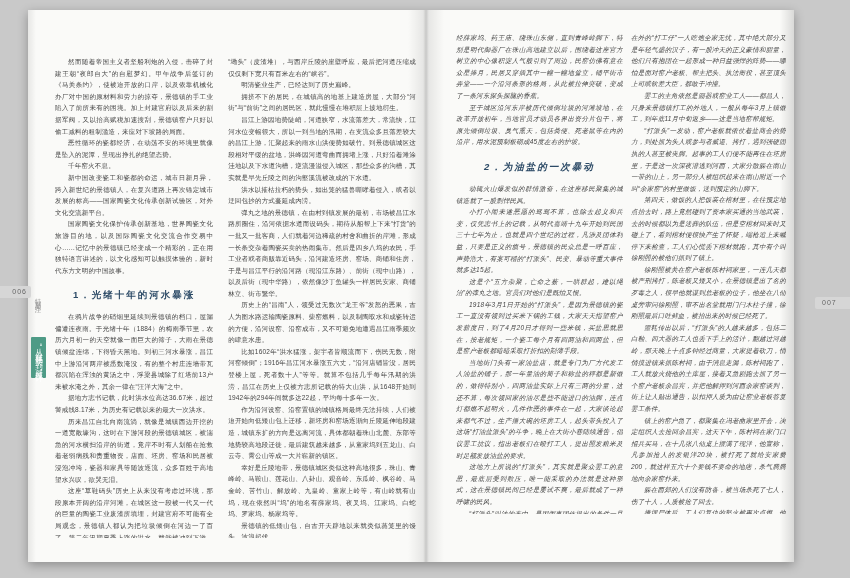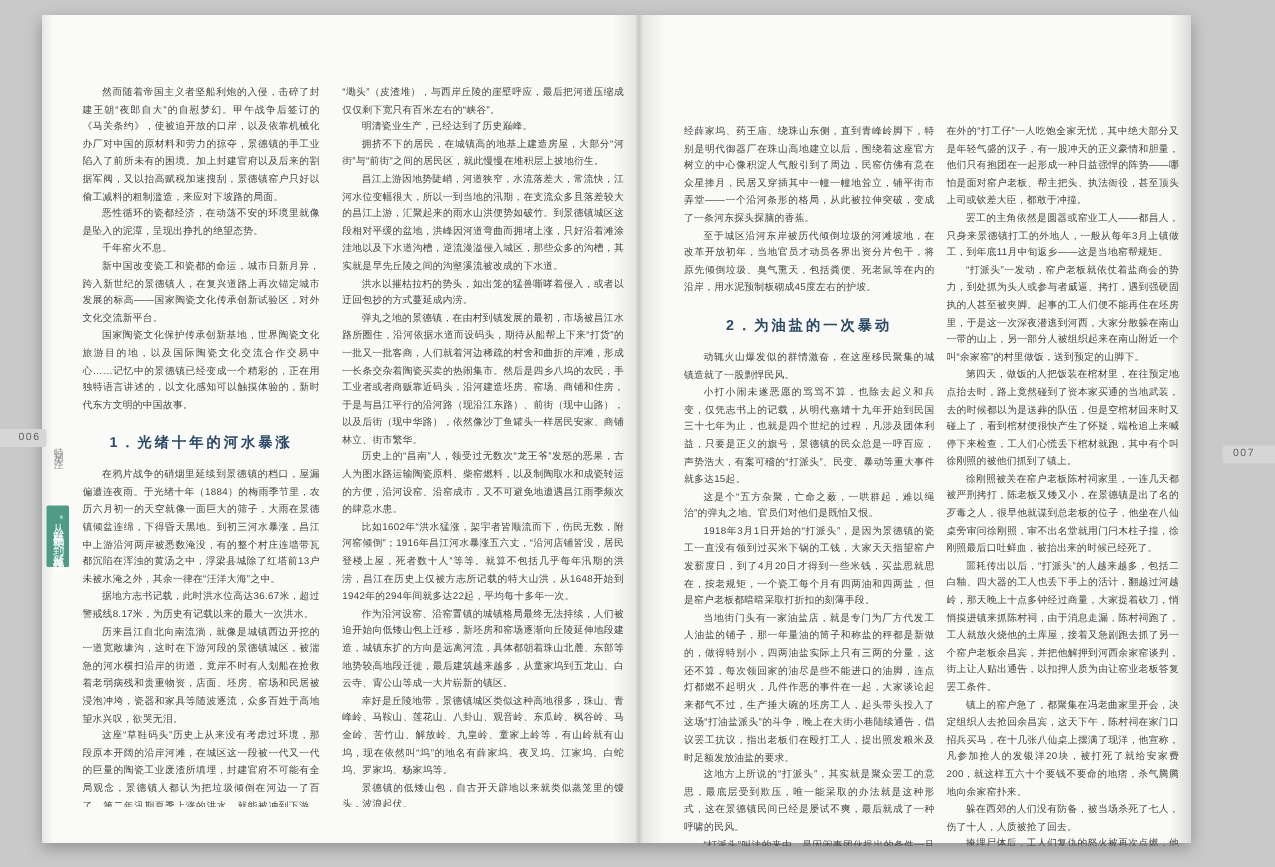--- a/index.html
+++ b/index.html
@@ -16,21 +16,21 @@
     position:relative;
   }
   .spread{
     position:absolute;left:28px;top:10px;width:766px;height:552px;
     display:flex;
     box-shadow:0 3px 10px rgba(0,0,0,0.30);
     background:var(--page-bg);
   }
   .page{position:relative;background:var(--page-bg);height:100%;}
   .page-left{width:398px;padding:46px 10px 0 27px;}
-  .page-right{width:368px;padding:72px 8px 0 30px;}
+  .page-right{width:368px;padding:22px 8px 0 30px;font-style:italic;}
   .edge-left{position:absolute;left:0;top:0;width:8px;height:100%;
     background:linear-gradient(to right,rgba(0,0,0,0.08),rgba(0,0,0,0));pointer-events:none;}
   .edge-right{position:absolute;right:0;top:0;width:14px;height:100%;
     background:linear-gradient(to left,rgba(0,0,0,0.13),rgba(0,0,0,0));pointer-events:none;}
   .gutter{
     position:absolute;left:380px;top:0;width:36px;height:100%;pointer-events:none;
     background:linear-gradient(to right,rgba(0,0,0,0) 0%,rgba(0,0,0,0.08) 42%,rgba(0,0,0,0.20) 50%,rgba(0,0,0,0.08) 58%,rgba(0,0,0,0) 100%);
   }
   .cols{display:flex;height:482px;overflow:hidden;}
   .page-left .cols{gap:15px;}

